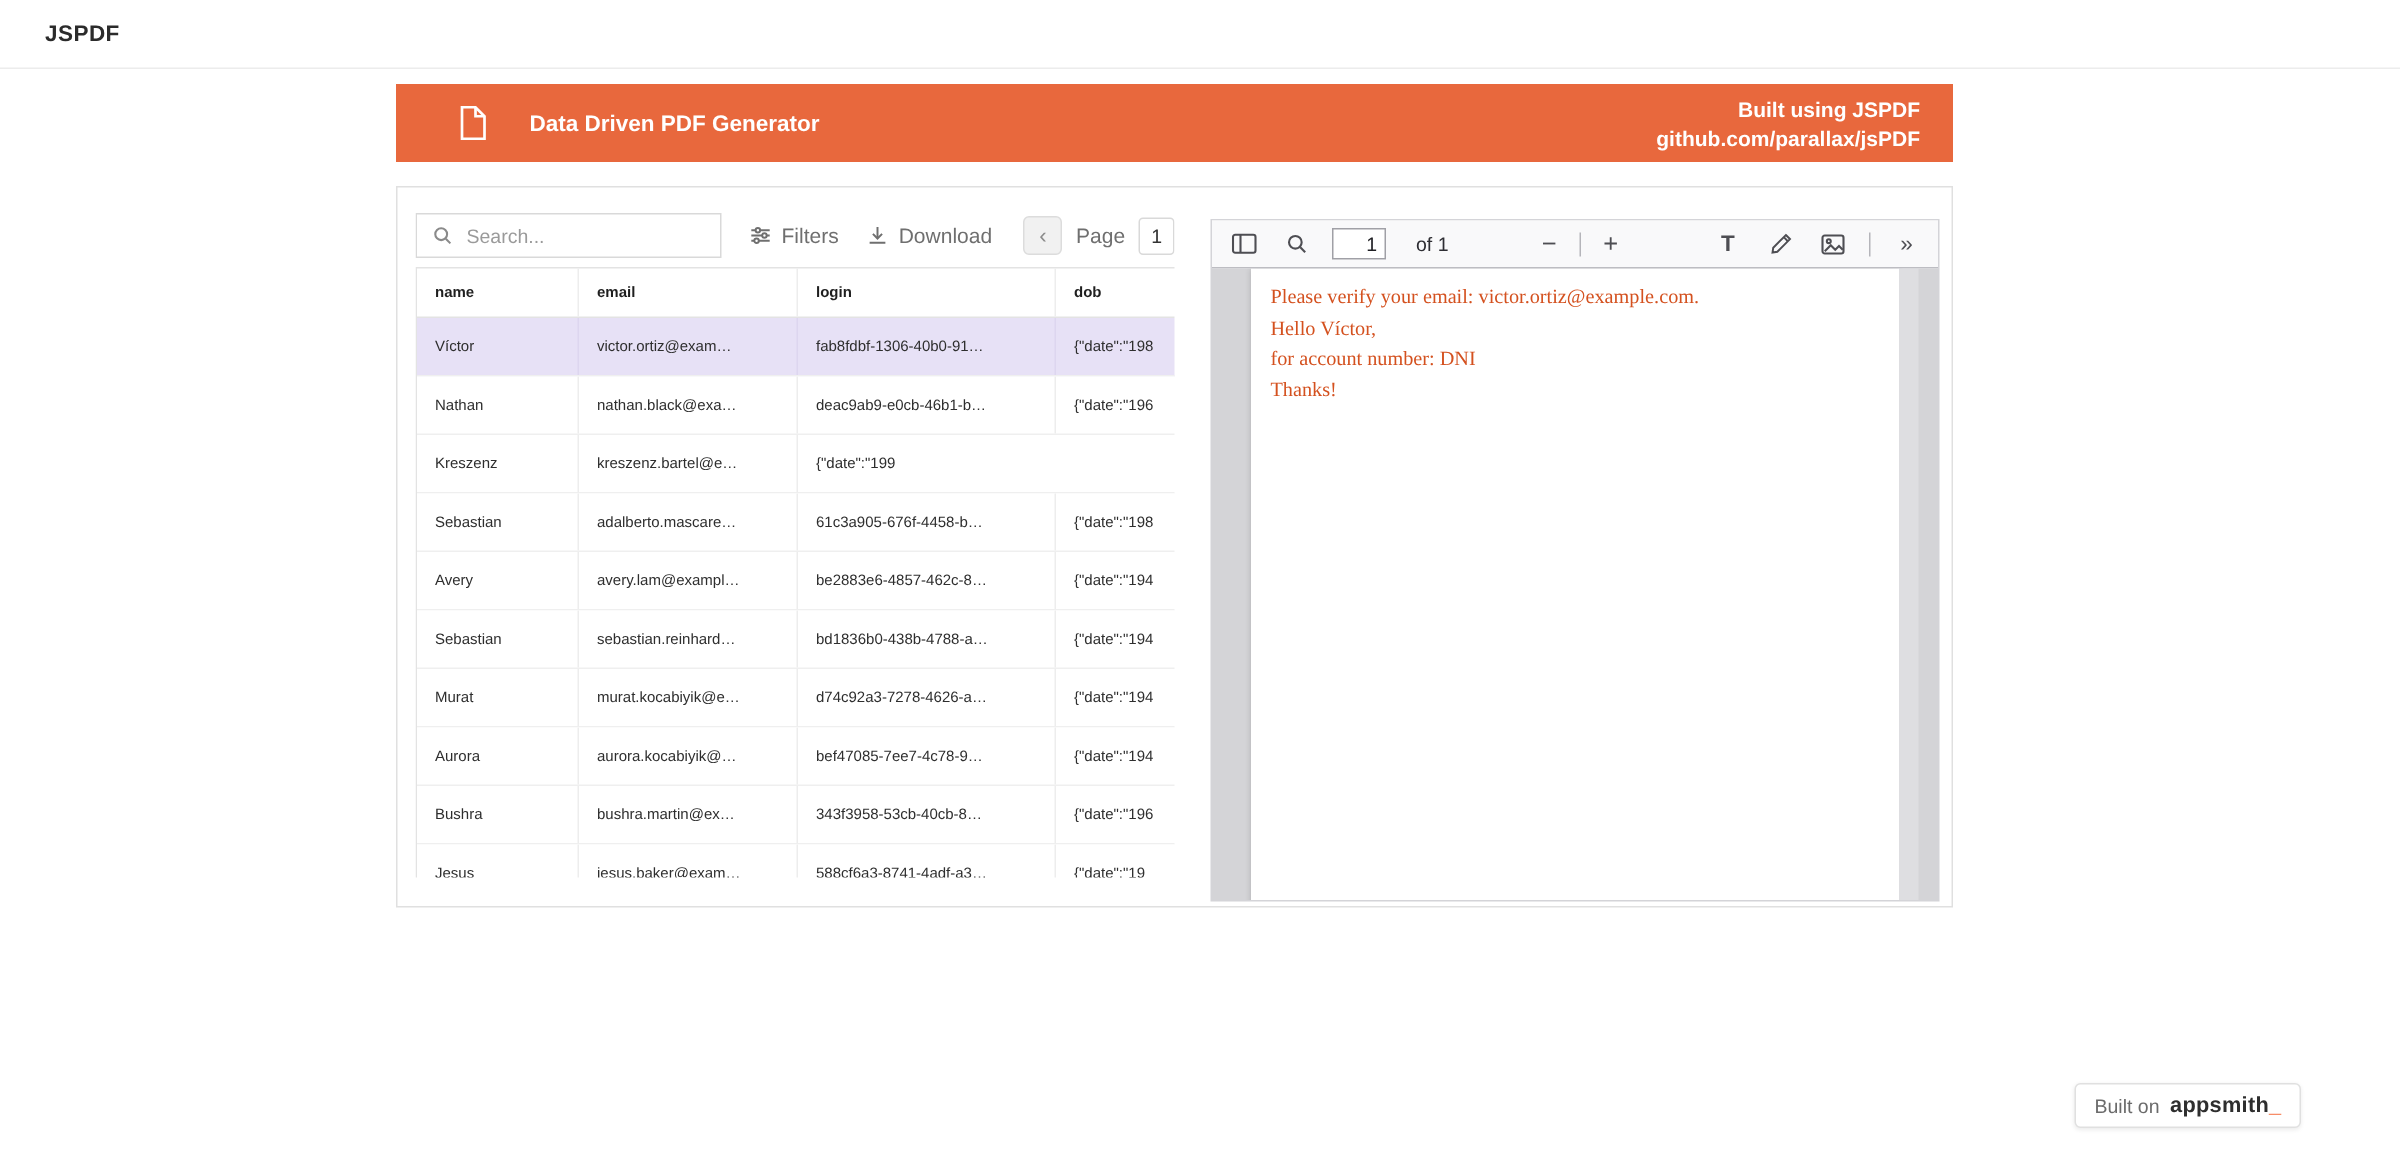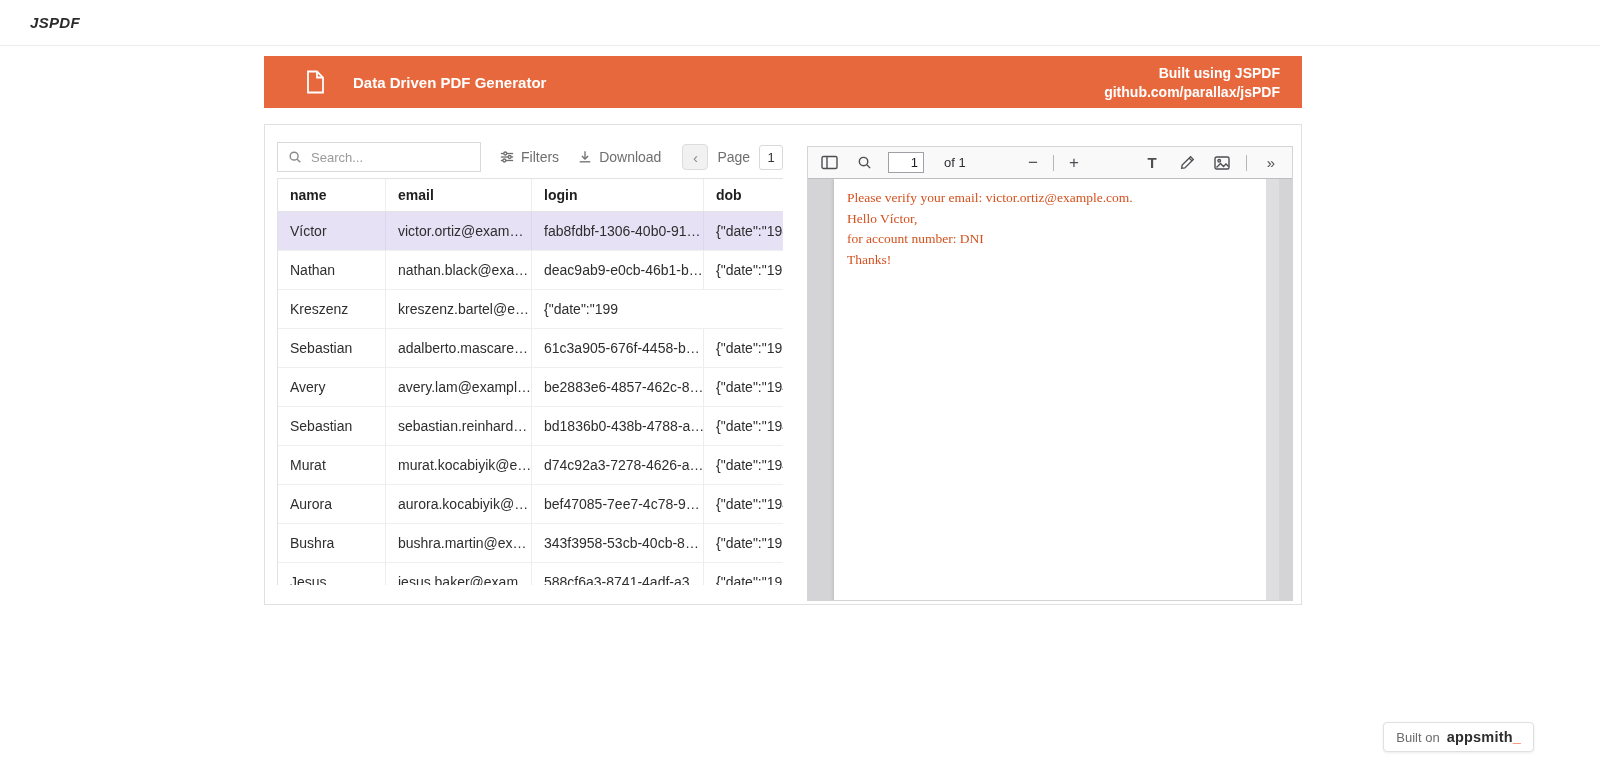--- a/index.html
+++ b/index.html
@@ -5,21 +5,21 @@
   * { box-sizing: border-box; }
   html,body { margin:0; padding:0; }
   body {
     width:1600px; height:784px; position:relative; overflow:hidden;
     background:#ffffff;
     font-family:"Liberation Sans", sans-serif;
     color:#2e2e2e;
   }
 
   
-  .topbar { height:46px; border-bottom:1px solid #ececec; display:flex; align-items:center; padding:16px 30px; background:#fff;font-style:italic; }
+  .topbar { height:46px; border-bottom:1px solid #ececec; display:flex; align-items:center; padding:16px 30px; background:#fff; }
   .app-title { font-weight:bold; font-size:15px; color:#2b2b2b; letter-spacing:.3px; }
 
   
   .banner {
     margin:10px 0 0 264px; width:1038px; height:52px;
     background:var(--banner-orange, #E8683D);
     display:flex; align-items:center; position:relative;
   }
   .doc-icon { margin-left:42px; display:flex; color:#fff; }
   .banner-title { margin-left:28px; color:#fff; font-weight:bold; font-size:15px; }
@@ -45,21 +45,21 @@
   .tool-btn svg { color:#6f6f6f; }
   .pagination { display:flex; align-items:center; gap:9px; margin-left:21px; color:#6f6f6f; font-size:14px; flex:0 0 auto; }
   .page-prev {
     width:26px; height:26px; border:1px solid #dcdcdc; background:#f1f1f1; border-radius:4px;
     color:#8b8b8b; font-size:15px; line-height:1; display:flex; align-items:center; justify-content:center; padding:0; cursor:pointer;
   }
   .page-input { width:24px; height:25px; border:1px solid #d9d9d9; border-radius:3px; text-align:center; font-size:13px; color:#333; padding:0; font-family:inherit; }
 
   .ttable { border:1px solid #e3e3e3; width:560px; background:#fff; }
   .thead { display:flex; border-bottom:1px solid #e3e3e3; }
-  .tcell { padding:0 12px; display:flex; align-items:center; border-right:1px solid #ededed; white-space:nowrap; overflow:hidden; font-size:14px; color:#2e2e2e; flex:0 0 auto; }
+  .tcell { padding:0 12px; display:flex; align-items:center; border-right:1px solid #ededed; white-space:nowrap; overflow:hidden; font-size:10px; color:#2e2e2e; flex:0 0 auto; }
   .hcell { height:32px; font-weight:bold; color:#1f1f1f; }
   .trow { display:flex; border-bottom:1px solid #efefef; height:39px; background:#fff; cursor:pointer; }
   .trow.selected { background:var(--selected-row, #E7E1F6); }
   .trow.selected .tcell { border-right-color:#ddd6ef; }
   .col-name { width:108px; }
   .col-email { width:146px; }
   .col-login { width:172px; }
   .col-dob { width:134px; border-right:none; }
 
   

